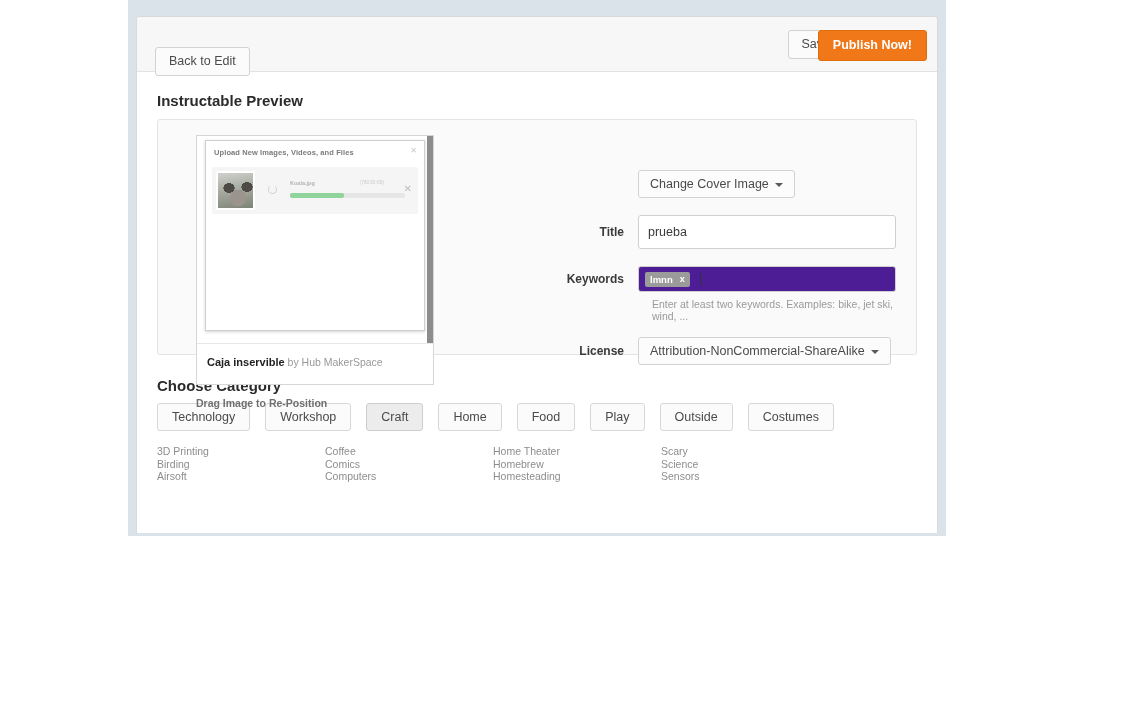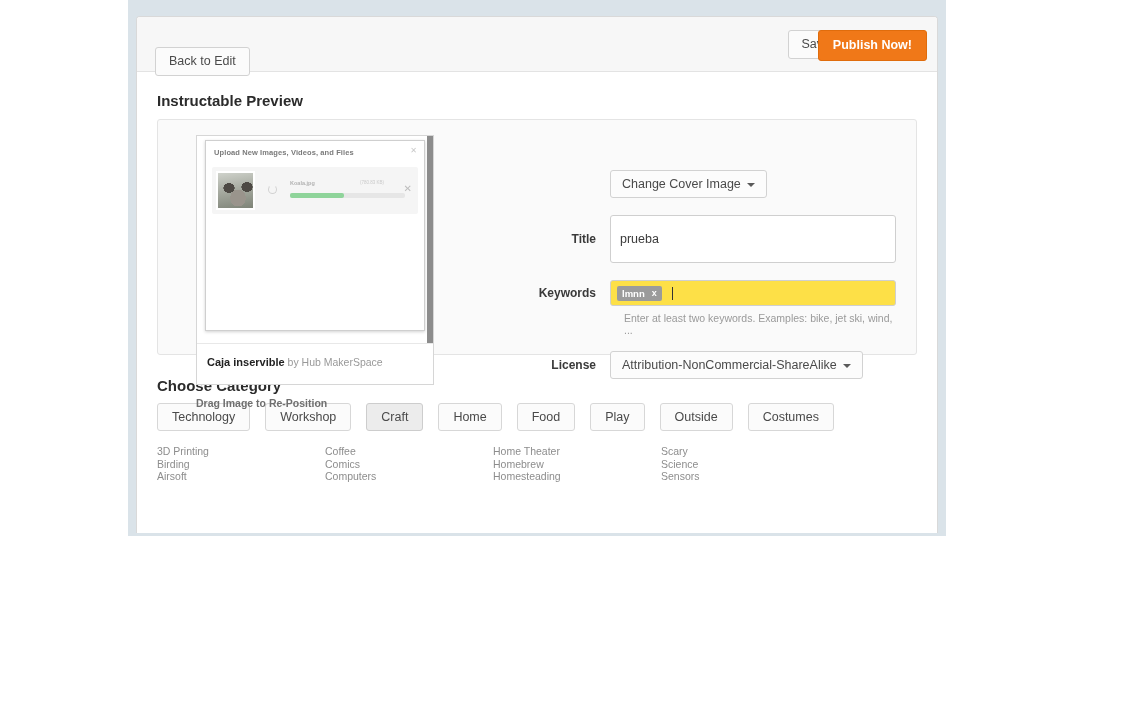--- a/index.html
+++ b/index.html
@@ -204,21 +204,21 @@
   .drag-hint {
     position: absolute;
     left: 38px; top: 277px;
     width: 238px;
     font-size: 10.5px;
     font-weight: bold;
     color: #6f6f6f;
   }
 
   
-  .form { position: absolute; left: 368px; top: 50px; right: 20px; }
+  .form { position: absolute; left: 396px; top: 50px; right: 20px; }
   .form-row { display: flex; align-items: center; margin-bottom: 17px; }
   .form-label {
     width: 84px;
     text-align: right;
     padding-right: 14px;
     font-size: 12px;
     font-weight: bold;
     color: #3a3a3a;
   }
   .dropdown {
@@ -241,30 +241,30 @@
     vertical-align: middle;
   }
   .text-input {
     flex: 1;
     font-family: "Liberation Sans", sans-serif;
     font-size: 12.5px;
     color: #3b3b3b;
     background: #ffffff;
     border: 1px solid #cfcfcf;
     border-radius: 3px;
-    padding: 23px 9px;
+    padding: 16px 9px;
     outline: none;
     height: 26px;
   }
   .tag-field {
     flex: 1;
     position: relative;
     display: flex;
     align-items: center;
-    background: #fde047;
+    background: #4c1d95;
     border: 1px solid #cfcfcf;
     border-radius: 3px;
     height: 26px;
     padding: 0 6px;
   }
   .tag {
     display: inline-flex;
     align-items: center;
     background: #9b9b9b;
     color: #ffffff;

